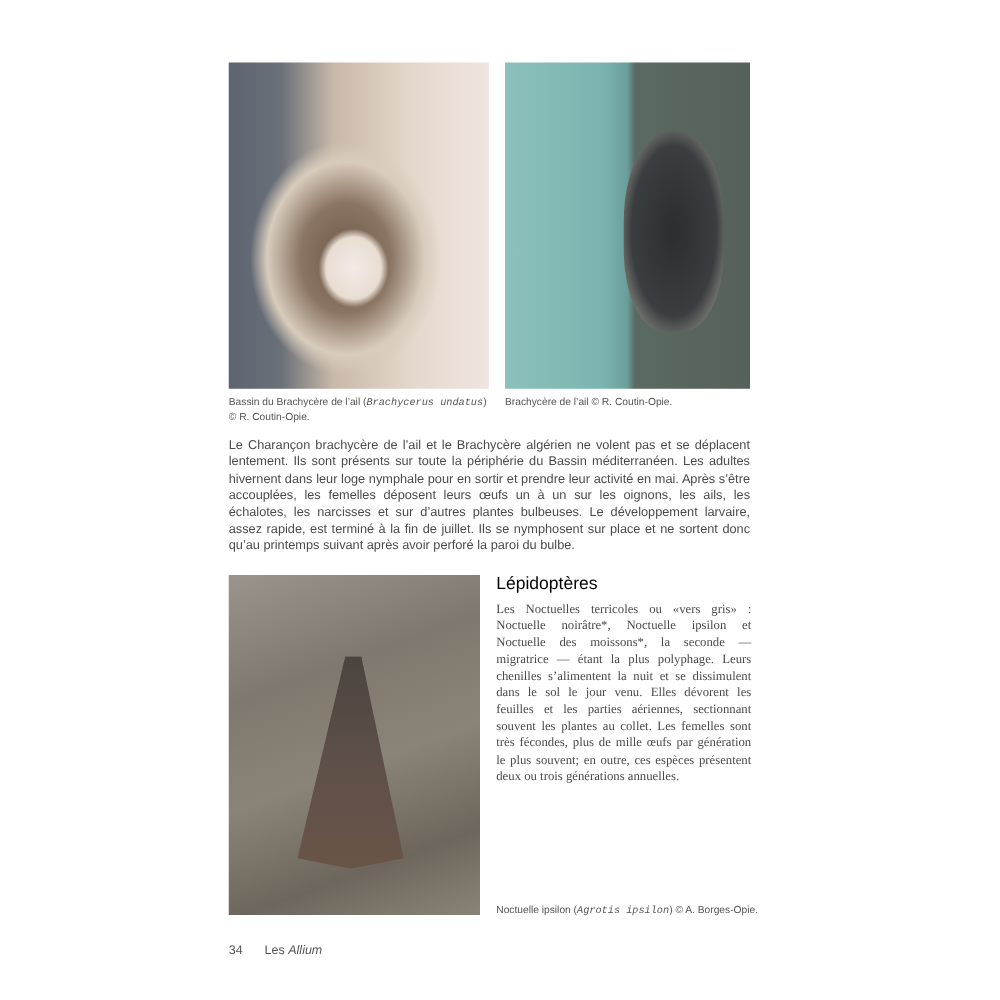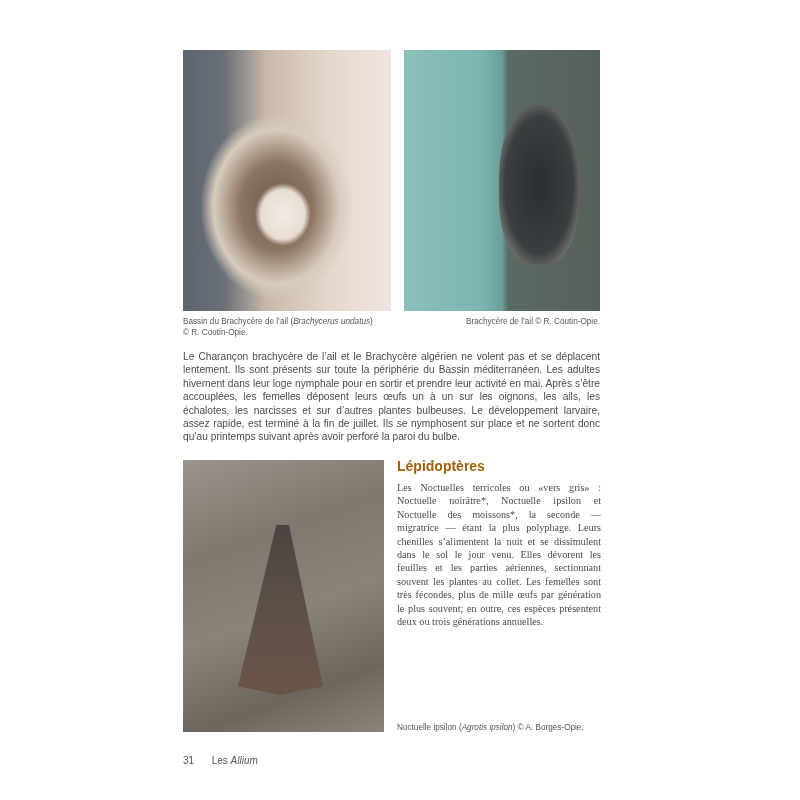--- a/index.html
+++ b/index.html
@@ -1,24 +1,24 @@
 <!DOCTYPE html>
 <html><head>
   <meta charset="utf-8">
   <style>
     html, body { margin: 0; padding: 0; background: #ffffff; }
     body { width: 800px; height: 800px; position: relative; overflow: hidden;
            font-family: "Liberation Sans", sans-serif; color: #4a4a4a; }
     .photo { position: absolute; overflow: hidden; }
     .caption { position: absolute; font-size: 8.2px; line-height: 11px; color: #555; }
-    .caption em { font-style: italic; }
+    .caption em { font-style: italic; font-family: Liberation Mono, monospace; }
     .body-text { position: absolute; font-size: 10.2px; line-height: 13.4px; color: #4a4a4a;
                  text-align: justify; }
     .body-text p { margin: 0; }
-    .heading { position: absolute; font-size: 14px; font-weight: bold; color: #a16207; }
+    .heading { position: absolute; font-size: 14px; font-weight: normal; color: #000000; }
     .footer { position: absolute; font-size: 10px; color: #555; }
     .footer em { }
 
     
     #p1 { left: 183px; top: 50px; width: 208px; height: 261px;
           background: radial-gradient(ellipse 40px 45px at 48% 63%, #f2ece6 0%, #e8ddd2 55%, transparent 70%),
                       radial-gradient(ellipse 12px 12px at 48% 58%, #8a4a2a 0%, #b07050 60%, transparent 100%),
                       radial-gradient(ellipse 90px 110px at 45% 60%, #6e5848 0%, #8a7462 40%, #d8ccbc 70%, transparent 85%),
                       linear-gradient(90deg, #5c6470 0%, #6a7078 20%, #c8b8a8 40%, #e4d8cc 70%, #f0e4e0 100%); }
     
@@ -39,37 +39,37 @@
 
 <div class="photo" id="p1"></div>
 <div class="caption" style="left:183px; top:316px; width:210px;">
   <span>Bassin du Brachycère de l’ail (</span><em>Brachycerus undatus</em><span>)</span><br>
   <span>© R. Coutin-Opie.</span>
 </div>
 
 <div class="photo" id="p2">
   <div class="weevil"></div>
 </div>
-<div class="caption" style="left:404px; top:316px; width:196px;text-align:right;">Brachycère de l’ail © R. Coutin-Opie.</div>
+<div class="caption" style="left:404px; top:316px; width:196px;">Brachycère de l’ail © R. Coutin-Opie.</div>
 
 <div class="body-text" style="left:183px; top:350px; width:417px;">
   <p>Le Charançon brachycère de l’ail et le Brachycère algérien ne volent pas et se déplacent lentement. Ils sont présents sur toute la périphérie du Bassin méditerranéen. Les adultes hivernent dans leur loge nymphale pour en sortir et prendre leur activité en mai. Après s’être accouplées, les femelles déposent leurs œufs un à un sur les oignons, les ails, les échalotes, les narcisses et sur d’autres plantes bulbeuses. Le développement larvaire, assez rapide, est terminé à la fin de juillet. Ils se nymphosent sur place et ne sortent donc qu’au printemps suivant après avoir perforé la paroi du bulbe.</p>
 </div>
 
 <div class="photo" id="p3">
   <div class="moth"></div>
 </div>
 
 <div class="heading" style="left:397px; top:458px;">Lépidoptères</div>
 
 <div class="body-text" style="left:397px; top:481px; width:204px;font-family:Liberation Serif, serif;">
   <p style="margin-bottom:3px;">Les Noctuelles terricoles ou «vers gris» : Noctuelle noirâtre*, Noctuelle ipsilon et Noctuelle des moissons*, la seconde — migratrice — étant la plus polyphage. Leurs chenilles s’alimentent la nuit et se dissimulent dans le sol le jour venu. Elles dévorent les feuilles et les parties aériennes, sectionnant souvent les plantes au collet. Les femelles sont très fécondes, plus de mille œufs par génération le plus souvent; en outre, ces espèces présentent deux ou trois générations annuelles.</p>
 </div>
 
 <div class="caption" style="left:397px; top:722px; width:210px;">
   <span>Noctuelle ipsilon (</span><em>Agrotis ipsilon</em><span>) © A. Borges-Opie.</span>
 </div>
 
 <div class="footer" style="left:183px; top:755px;">
-  <span>31</span>
+  <span>34</span>
   <span style="display:inline-block; width:12px;"></span>
   <span>Les </span><em>Allium</em>
 </div>
 
 </body></html>

